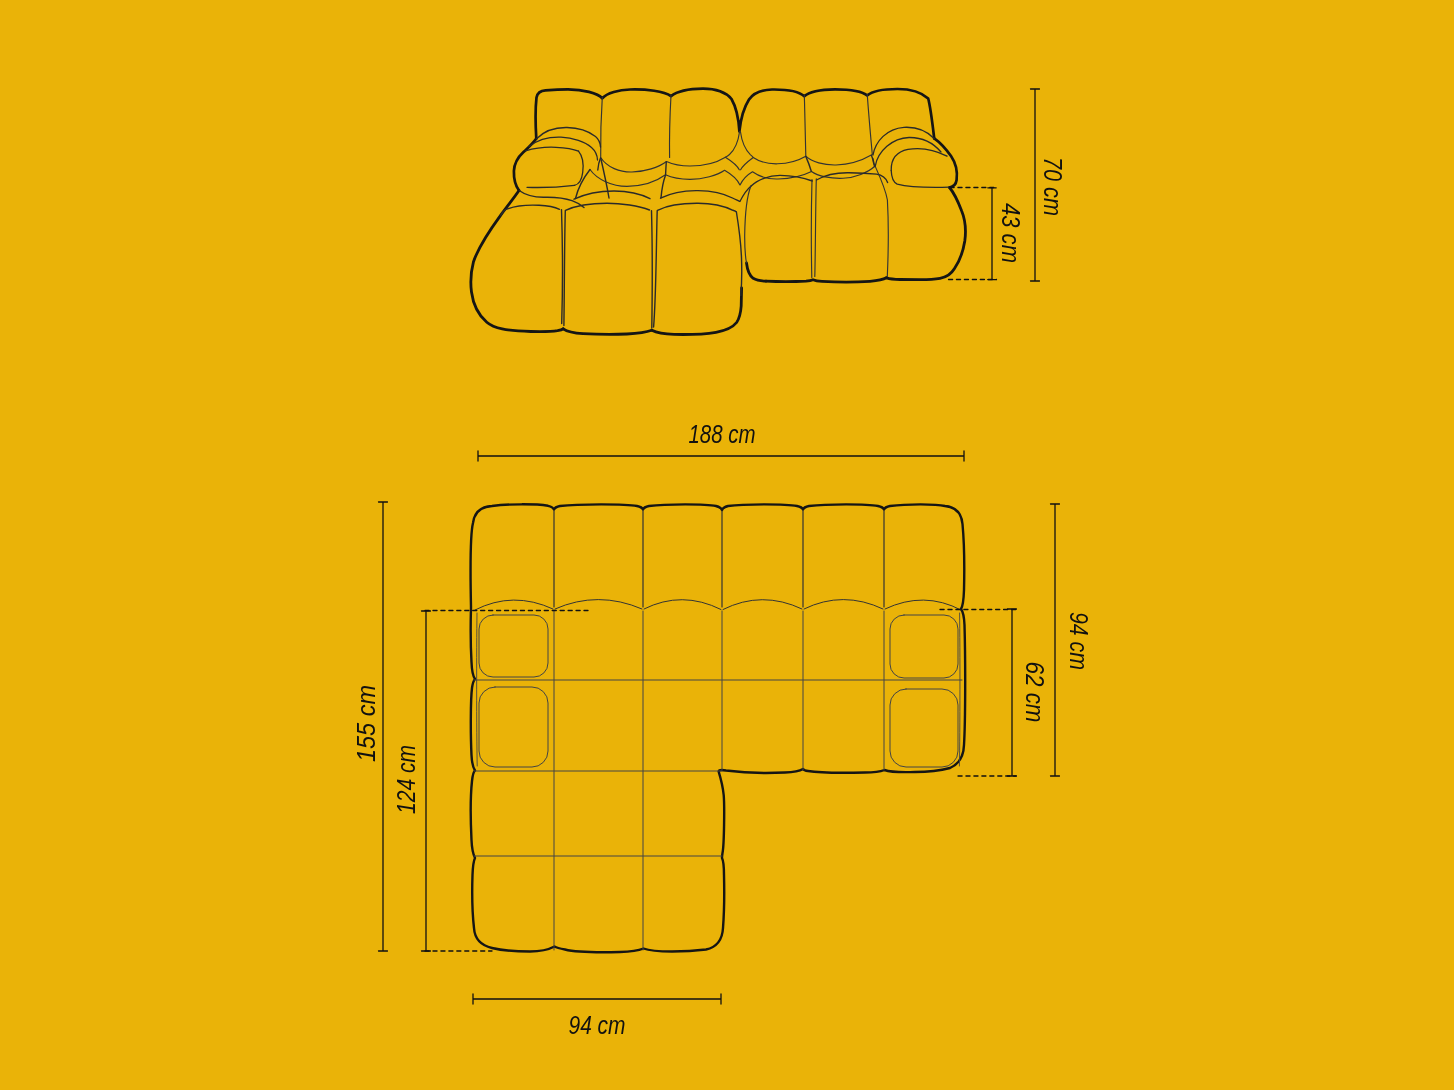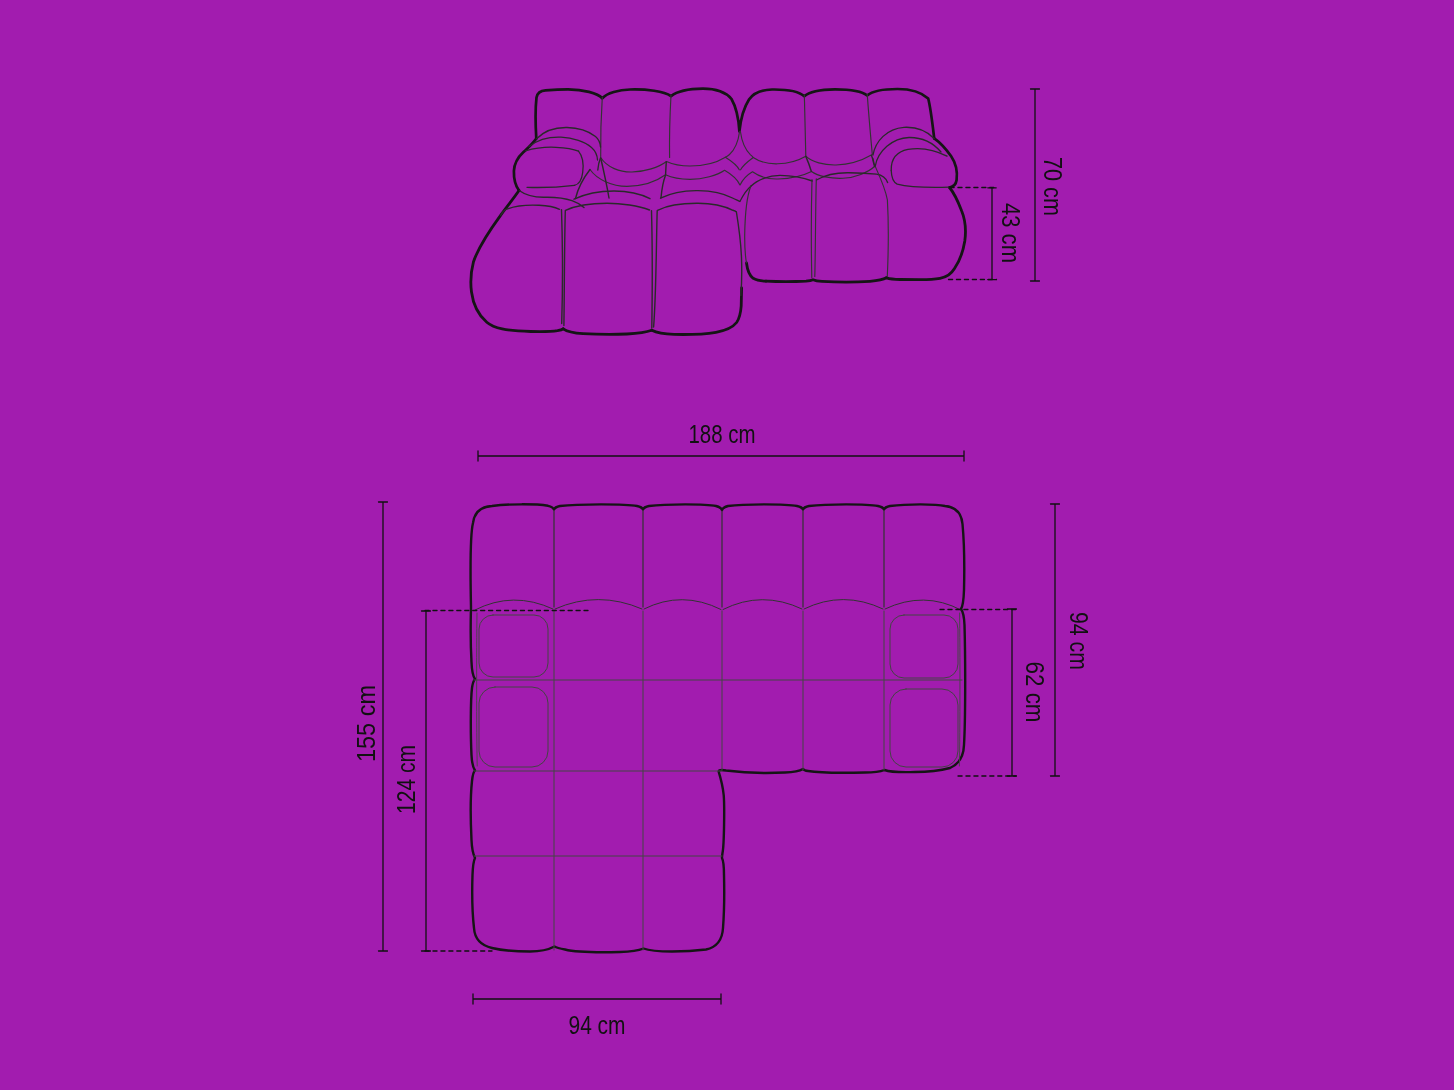--- a/index.html
+++ b/index.html
@@ -1,16 +1,16 @@
 <!DOCTYPE html>
 <html><head>
 <meta charset="utf-8">
 <style>
   html,body{margin:0;padding:0;background:#fff;}
-  .wrap{width:1454px;height:1090px;position:relative;background:#a21caf;overflow:hidden;}
+  .wrap{width:1454px;height:1090px;position:relative;background:#eab308;overflow:hidden;font-style:italic;}
   text{font-family:"Liberation Sans",sans-serif;fill:#111;}
 </style>
 </head>
 <body>
 <div class="wrap">
 <svg width="1454" height="1090" viewBox="0 0 1454 1090">
 <g fill="none" stroke-linecap="round" stroke-linejoin="round">
 
 <g id="front">
 

